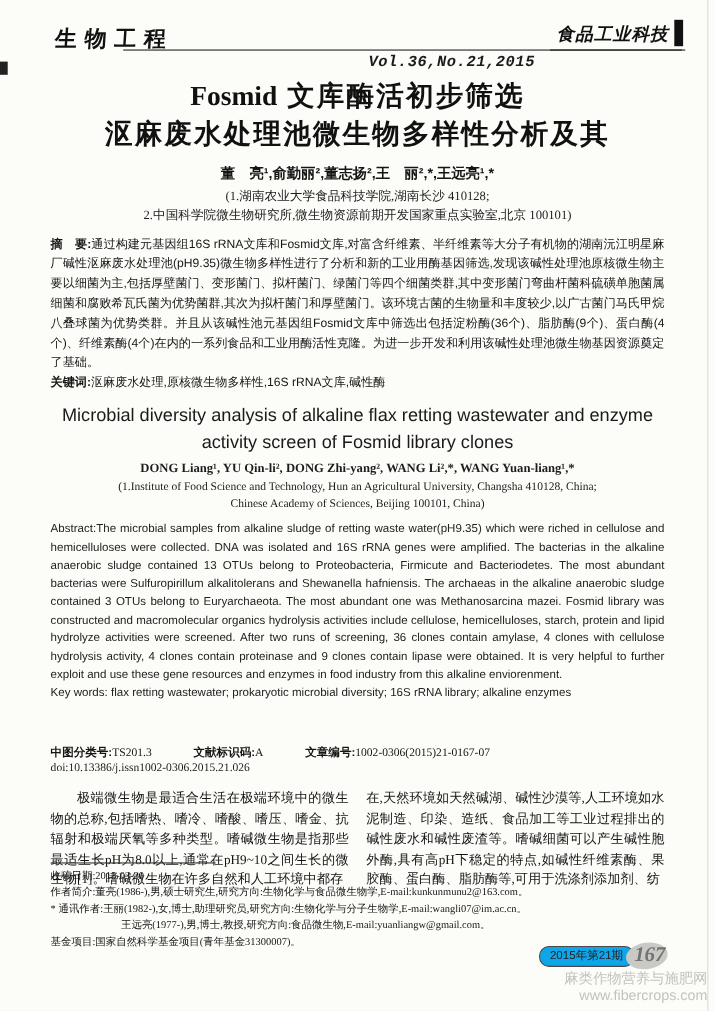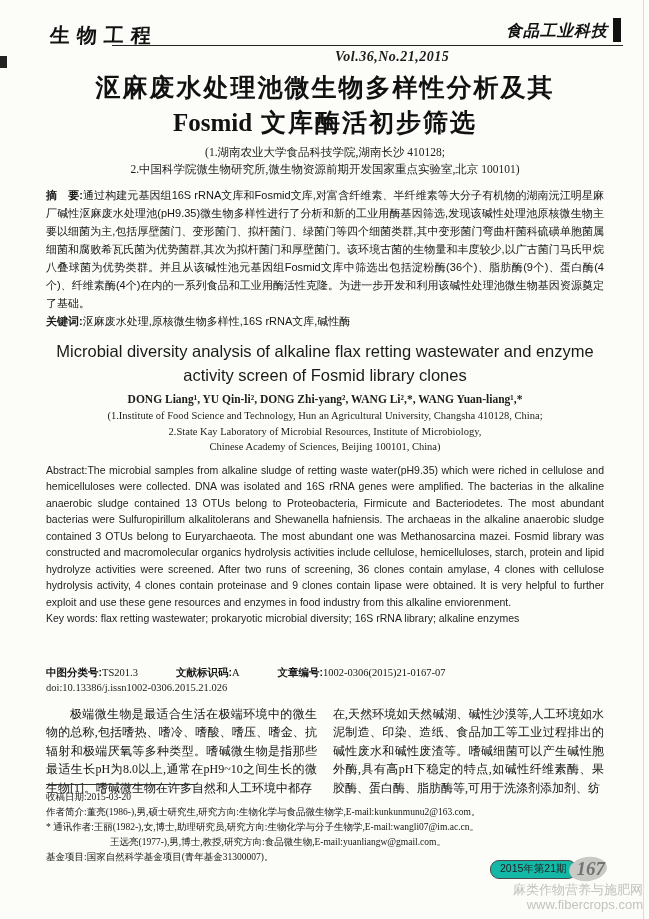--- a/index.html
+++ b/index.html
@@ -15,21 +15,21 @@
   
   .masthead-left {
     position:absolute; left:50px; top:22px;
     font-family:"Liberation Sans","DejaVu Sans",sans-serif;
     font-weight:bold; font-size:20px; letter-spacing:7px; color:#111;
     transform:skewX(-4deg);
   }
   .header-rule { position:absolute; left:112px; top:45px; width:508px; border-top:1.6px solid #222; }
   .vol-info {
     position:absolute; left:335px; top:49px;
-    font-style:italic; font-weight:bold; font-size:14px; letter-spacing:0.5px;
+    font-style:italic; font-weight:bold; font-size:14px; letter-spacing:0.5px;font-family:Liberation Mono, monospace;
   }
   .masthead-right {
     position:absolute; right:26px; top:18px; display:flex; align-items:flex-end;
     border-bottom:1.6px solid #222; padding:0 2px 3px 6px;
   }
   .masthead-right .logo-text {
     font-family:"Liberation Sans","DejaVu Sans",sans-serif;
     font-weight:bold; font-size:16px; font-style:italic; letter-spacing:1px; color:#111;
   }
   .masthead-right .logo-bar { width:8px; height:24px; background:#111; margin-left:5px; }
@@ -84,21 +84,21 @@
 
   
   .footnotes { position:absolute; left:46px; top:784px; width:566px; font-size:9.5px; line-height:15px; color:#151515; }
   .fn-divider { width:150px; border-top:1.2px solid #333; margin-bottom:5px; }
   .fn-line { white-space:nowrap; }
   .fn-indent { padding-left:64px; }
 
   
   .issue-badge { position:absolute; right:38px; top:858px; display:flex; align-items:center; }
   .badge-box {
-    border:1.4px solid #4a4a4a; border-radius:9px; background:#14b8a6;
+    border:1.4px solid #4a4a4a; border-radius:9px; background:#0ea5e9;
     padding:1px 9px 2px 9px; font-size:10.5px; white-space:nowrap;
     font-family:"Liberation Sans","DejaVu Sans",sans-serif; color:#222; z-index:2;
   }
   .page-num {
     position:relative; margin-left:-6px; font-style:italic; font-weight:bold;
     font-size:19px; color:#737373; padding:0 6px; z-index:3;
   }
   .page-num::before {
     content:""; position:absolute; left:-2px; top:-1px; width:38px; height:24px;
     background:#c9c9c5; border-radius:50%; transform:rotate(-8deg); z-index:-1;
@@ -126,41 +126,41 @@
   <div class="header-rule"></div>
   <div class="vol-info">Vol.36,No.21,2015</div>
   <div class="masthead-right">
     <span class="logo-text">食品工业科技</span>
     <span class="logo-bar"></span>
   </div>
 
   <div class="content">
 
     <div class="title-cn">
+      <div><span class="fosmid">Fosmid</span><span> 文库酶活初步筛选</span></div>
       <div>沤麻废水处理池微生物多样性分析及其</div>
-      <div><span class="fosmid">Fosmid</span><span> 文库酶活初步筛选</span></div>
-    </div>
-
+    </div>
+
+    <div class="authors-cn">董　亮¹,俞勤丽²,董志扬²,王　丽²,*,王远亮¹,*</div>
     <div class="affil-cn">
       <div>(1.湖南农业大学食品科技学院,湖南长沙 410128;</div>
       <div>2.中国科学院微生物研究所,微生物资源前期开发国家重点实验室,北京 100101)</div>
     </div>
 
     <div class="abstract-cn">
       <span class="lbl">摘　要:</span><span>通过构建元基因组16S rRNA文库和Fosmid文库,对富含纤维素、半纤维素等大分子有机物的湖南沅江明星麻厂碱性沤麻废水处理池(pH9.35)微生物多样性进行了分析和新的工业用酶基因筛选,发现该碱性处理池原核微生物主要以细菌为主,包括厚壁菌门、变形菌门、拟杆菌门、绿菌门等四个细菌类群,其中变形菌门弯曲杆菌科硫磺单胞菌属细菌和腐败希瓦氏菌为优势菌群,其次为拟杆菌门和厚壁菌门。该环境古菌的生物量和丰度较少,以广古菌门马氏甲烷八叠球菌为优势类群。并且从该碱性池元基因组Fosmid文库中筛选出包括淀粉酶(36个)、脂肪酶(9个)、蛋白酶(4个)、纤维素酶(4个)在内的一系列食品和工业用酶活性克隆。为进一步开发和利用该碱性处理池微生物基因资源奠定了基础。</span>
     </div>
     <div class="kw-cn">
       <span class="lbl">关键词:</span><span>沤麻废水处理,原核微生物多样性,16S rRNA文库,碱性酶</span>
     </div>
 
     <div class="title-en">Microbial diversity analysis of alkaline flax retting wastewater and enzyme activity screen of Fosmid library clones</div>
     <div class="authors-en">DONG Liang¹, YU Qin-li², DONG Zhi-yang², WANG Li²,*, WANG Yuan-liang¹,*</div>
     <div class="affil-en">
       <div>(1.Institute of Food Science and Technology, Hun an Agricultural University, Changsha 410128, China;</div>
-      <div>2.State Kay Laboratory of Microbial Resources, Institute of Microbiology,</div>
       <div>Chinese Academy of Sciences, Beijing 100101, China)</div>
     </div>
 
     <div class="abstract-en">
       <span>Abstract:</span><span>The microbial samples from alkaline sludge of retting waste water(pH9.35) which were riched in cellulose and hemicelluloses were collected. DNA was isolated and 16S rRNA genes were amplified. The bacterias in the alkaline anaerobic sludge contained 13 OTUs belong to Proteobacteria, Firmicute and Bacteriodetes. The most abundant bacterias were Sulfuropirillum alkalitolerans and Shewanella hafniensis. The archaeas in the alkaline anaerobic sludge contained 3 OTUs belong to Euryarchaeota. The most abundant one was Methanosarcina mazei. Fosmid library was constructed and macromolecular organics hydrolysis activities include cellulose, hemicelluloses, starch, protein and lipid hydrolyze activities were screened. After two runs of screening, 36 clones contain amylase, 4 clones with cellulose hydrolysis activity, 4 clones contain proteinase and 9 clones contain lipase were obtained. It is very helpful to further exploit and use these gene resources and enzymes in food industry from this alkaline enviorenment.</span>
     </div>
     <div class="kw-en">
       <span>Key words:</span> <span>flax retting wastewater; prokaryotic microbial diversity; 16S rRNA library; alkaline enzymes</span>
     </div>
 

